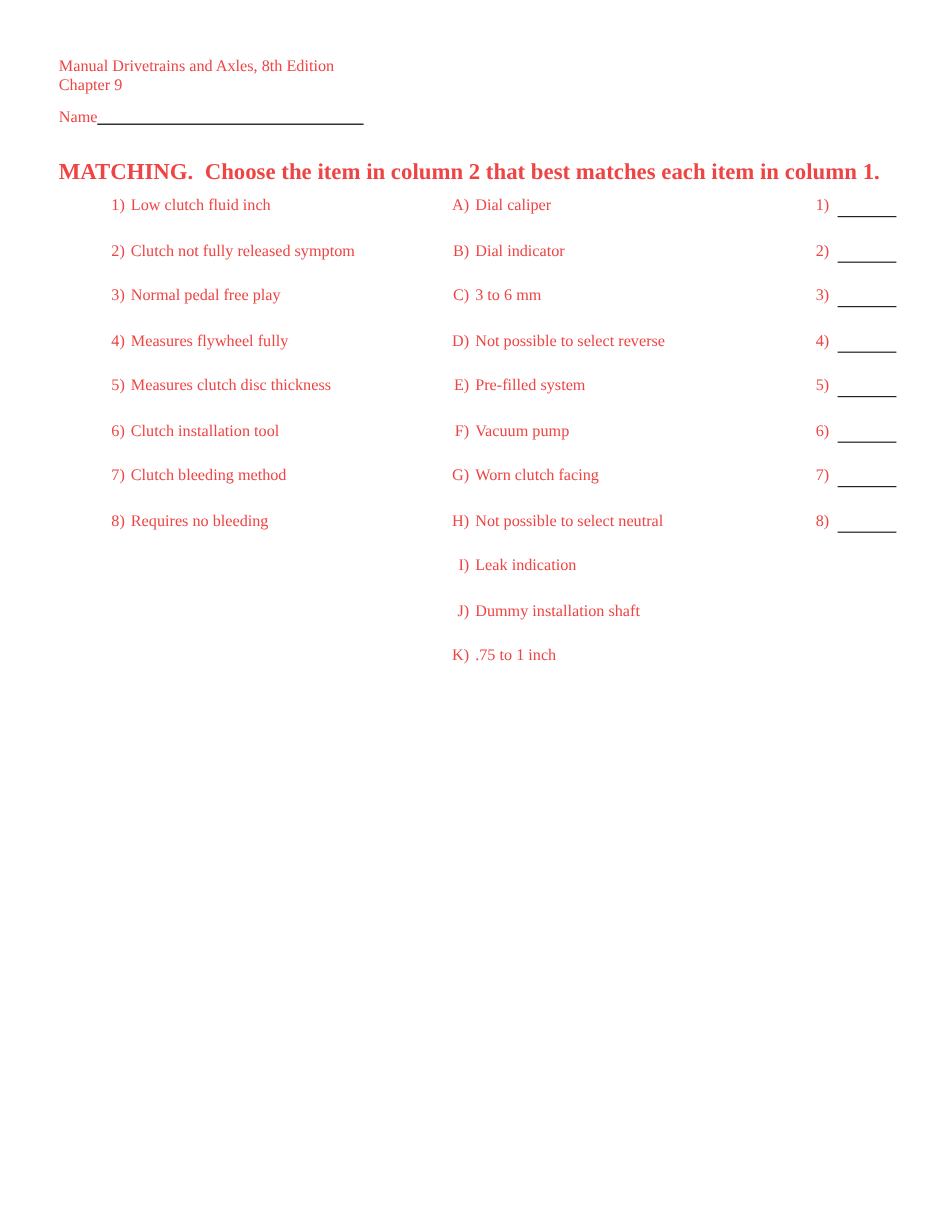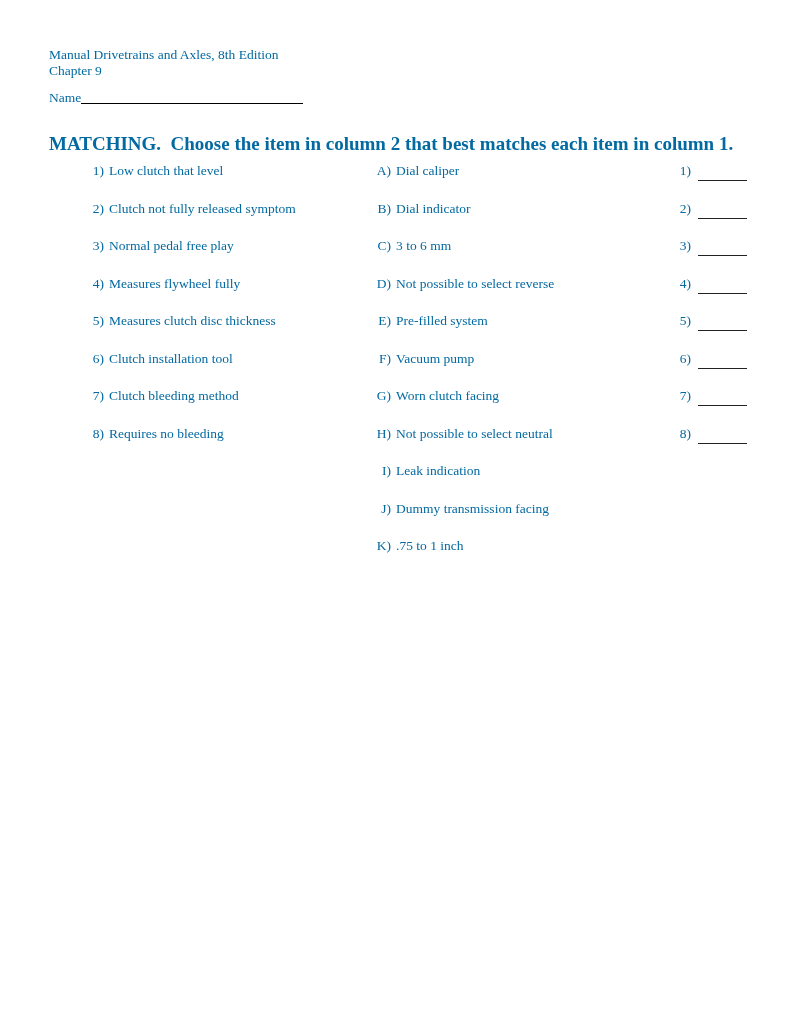--- a/index.html
+++ b/index.html
@@ -3,21 +3,21 @@
 <meta charset="utf-8">
 <style>
   * { margin: 0; padding: 0; box-sizing: border-box; }
   html, body { background: #ffffff; }
   .page {
     position: relative;
     width: 791px;
     height: 828px;
     background: #ffffff;
     font-family: "Liberation Serif", "DejaVu Serif", serif;
-    color: #0369a1;
+    color: #ef4444;
     overflow: hidden;
   }
   .header {
     position: absolute;
     left: 49px;
     top: 47px;
     font-size: 13.5px;
     line-height: 15.5px;
   }
   .name-row {
@@ -90,21 +90,21 @@
 
   <div class="name-row">
     <span>Name</span><span class="name-blank"></span>
   </div>
 
   <div class="instruction">MATCHING.  Choose the item in column 2 that best matches each item in column 1.</div>
 
   <div class="match-col col1">
     <div class="row">
         <span class="label">1)</span>
-        <span>Low clutch that level</span>
+        <span>Low clutch fluid inch</span>
       </div>
     <div class="row">
         <span class="label">2)</span>
         <span>Clutch not fully released symptom</span>
       </div>
     <div class="row">
         <span class="label">3)</span>
         <span>Normal pedal free play</span>
       </div>
     <div class="row">
@@ -161,21 +161,21 @@
     <div class="row">
         <span class="label">H)</span>
         <span>Not possible to select neutral</span>
       </div>
     <div class="row">
         <span class="label">I)</span>
         <span>Leak indication</span>
       </div>
     <div class="row">
         <span class="label">J)</span>
-        <span>Dummy transmission facing</span>
+        <span>Dummy installation shaft</span>
       </div>
     <div class="row">
         <span class="label">K)</span>
         <span>.75 to 1 inch</span>
       </div>
   </div>
 
   <div class="match-col col3">
     <div class="row">
         <span class="label">1)</span>

